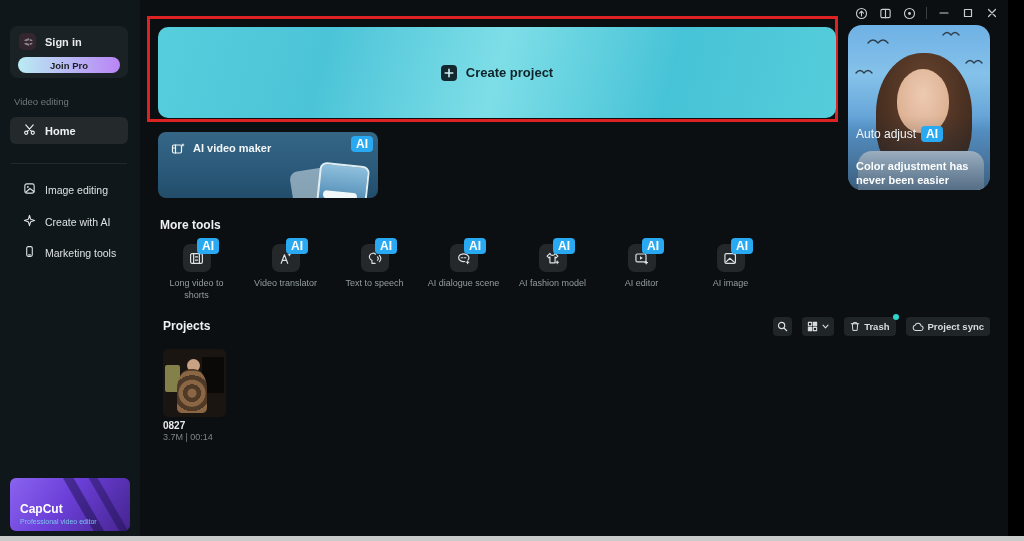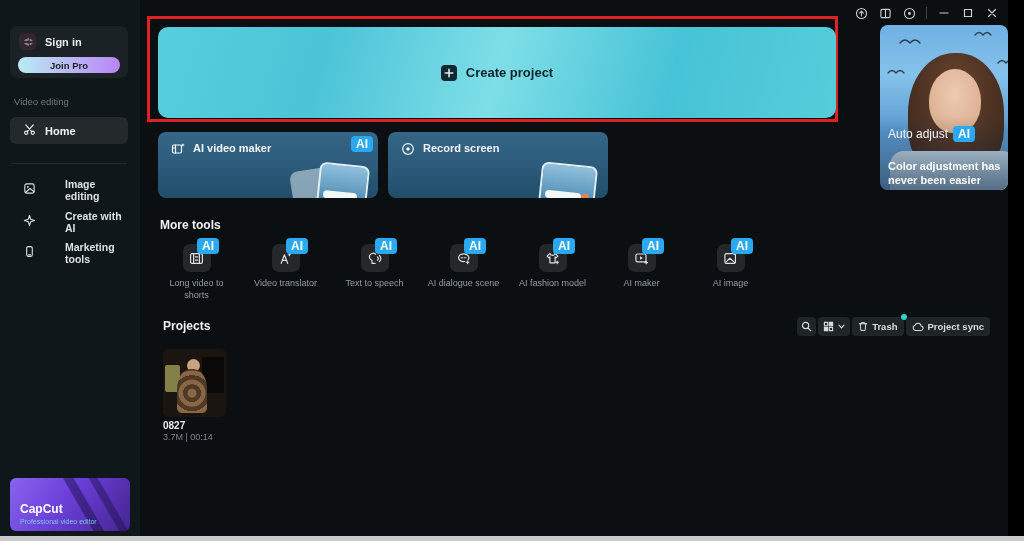--- a/index.html
+++ b/index.html
@@ -26,21 +26,21 @@
   .joinpro-btn { position:absolute; left:8px; top:31px; width:102px; height:16px; border-radius:8px;
                  background:linear-gradient(90deg,#b9ecf2 0%,#b984f6 100%);
                  display:flex; align-items:center; justify-content:center;
                  font-size:9.5px; font-weight:bold; color:#1d2022; }
   .side-section-label { position:absolute; left:14px; top:96px; font-size:9.5px; color:#6d797d; }
   .home-btn { position:absolute; left:10px; top:117px; width:118px; height:27px; background:#24292b; border-radius:6px;
               display:flex; align-items:center; gap:9px; padding-left:13px; }
   .home-btn .lbl { font-size:11px; font-weight:bold; color:#f0f3f4; }
   .side-divider { position:absolute; left:11px; top:163px; width:116px; height:1px; background:#23282b; }
   .side-item { position:absolute; left:10px; width:118px; height:24px; display:flex; align-items:center; gap:9px; padding-left:13px; }
-  .side-item .lbl { font-size:10.5px; font-weight:700; color:#dde1e3;margin-left:20px; }
+  .side-item .lbl { font-size:10.5px; font-weight:400; color:#dde1e3; }
   .footer-banner { position:absolute; left:10px; top:478px; width:120px; height:53px; border-radius:6px; overflow:hidden;
                    background:linear-gradient(125deg,#8a63ef 0%,#6b3fd8 45%,#45248f 100%); }
   .footer-banner .streaks { position:absolute; inset:0;
       background:linear-gradient(60deg,transparent 55%,rgba(20,10,60,.45) 56% 62%,transparent 63% 72%,rgba(20,10,60,.4) 73% 78%,transparent 79%); }
   .footer-brand { position:absolute; left:10px; top:24px; font-size:12px; font-weight:bold; color:#fff; }
   .footer-tagline { position:absolute; left:10px; top:40px; font-size:7px; color:#7cc4ea; }
 
   
   .annotation-rect { position:absolute; left:147px; top:16px; width:691px; height:106px; border:3px solid #dc2222; }
   .create-banner { position:absolute; left:158px; top:27px; width:678px; height:91px; border-radius:10px;
@@ -57,21 +57,21 @@
   .card-badge { position:absolute; right:5px; top:4px; }
   .thumb-back { position:absolute; right:28px; bottom:-14px; width:58px; height:44px; border-radius:8px;
       background:rgba(215,232,238,.55); transform:rotate(-9deg); }
   .thumb-front { position:absolute; right:10px; bottom:-10px; width:50px; height:44px; border-radius:7px;
       background:linear-gradient(180deg,#8fc0dd 0%,#5d96bc 70%,#3f7aa3 100%); transform:rotate(6deg);
       border:2px solid #dfeef3; }
   .thumb-pill { position:absolute; left:4px; bottom:6px; width:34px; height:8px; border-radius:4px; background:#f2f7f8; }
   .thumb-dot { position:absolute; right:4px; bottom:6px; width:8px; height:8px; border-radius:50%; background:#e8834f; }
 
   
-  .promo { position:absolute; left:880px; top:25px; width:128px; height:165px; border-radius:8px; overflow:hidden;
+  .promo { position:absolute; left:848px; top:25px; width:142px; height:165px; border-radius:14px; overflow:hidden;
       background:linear-gradient(180deg,#6fb1e5 0%,#85c2ea 30%,#5b9ad1 65%,#6fa6d6 100%); }
   .promo .hair { position:absolute; left:28px; top:28px; width:96px; height:125px; border-radius:48% 48% 40% 40%;
       background:radial-gradient(ellipse at 50% 35%,#6b4530 0%,#4b3122 60%,#38251a 100%); }
   .promo .face { position:absolute; left:49px; top:44px; width:52px; height:64px; border-radius:50% 50% 46% 46%;
       background:radial-gradient(ellipse at 50% 40%,#edcab2 0%,#ddb193 75%,#c79a7e 100%); }
   .promo .shirt { position:absolute; left:10px; top:126px; width:126px; height:42px; border-radius:14px 14px 0 0;
       background:linear-gradient(180deg,#cde0f0,#a9c8e4); }
   .promo .shade { position:absolute; inset:0; background:linear-gradient(180deg,rgba(0,0,0,0) 55%,rgba(15,35,55,.55) 100%); }
   .promo-birds { position:absolute; left:0; top:0; }
   .promo-text { position:absolute; left:8px; top:101px; }
@@ -83,21 +83,21 @@
   .more-tools-heading { position:absolute; left:160px; top:218px; font-size:12px; font-weight:bold; color:#eef1f2; }
   .tools-row { position:absolute; left:152px; top:238px; display:flex; }
   .tool { width:89px; text-align:center; position:relative; }
   .tool-icon { width:28px; height:28px; margin:6px auto 0; border-radius:7px; background:#24282b;
                display:flex; align-items:center; justify-content:center; }
   .tool-badge { position:absolute; top:0; right:22px; }
   .tool-label { margin-top:6px; font-size:9px; color:#939da1; line-height:1.3; padding:0 4px; }
 
   
   .projects-heading { position:absolute; left:163px; top:319px; font-size:12px; font-weight:bold; color:#eef1f2; }
-  .proj-toolbar { position:absolute; right:18px; top:317px; display:flex; align-items:center; gap:2px; }
+  .proj-toolbar { position:absolute; right:18px; top:317px; display:flex; align-items:center; gap:10px; }
   .pt-btn { height:19px; background:#202528; border-radius:4px; display:flex; align-items:center; gap:4px;
             padding:0 6px; color:#d9dde0; font-size:9.5px; font-weight:600; position:relative; }
   .pt-icononly { width:19px; padding:0; justify-content:center; }
   .notif-dot { position:absolute; right:-3px; top:-3px; width:6px; height:6px; border-radius:50%; background:#2fd5cd; }
 
   .proj-thumb { position:absolute; left:163px; top:349px; width:63px; height:68px; border-radius:5px; overflow:hidden; background:#1b1511; }
   .proj-thumb .win-light { position:absolute; left:2px; top:16px; width:15px; height:27px; background:#a8a45e; opacity:.75; border-radius:2px; }
   .proj-thumb .monitor { position:absolute; right:2px; top:8px; width:22px; height:36px; background:#0b0908; }
   .proj-thumb .person { position:absolute; left:14px; top:20px; width:30px; height:44px; border-radius:45% 45% 12% 12%;
       background:repeating-radial-gradient(circle at 50% 55%, #8a6644 0 4px, #4e3a27 5px 9px); }
@@ -249,35 +249,20 @@
       </span>
       <span class="card-title">AI video maker</span>
     </div>
     <span class="ai-badge card-badge">AI</span>
     <div class="thumb-back"></div>
     <div class="thumb-front">
       <div class="thumb-pill"></div>
     </div>
   </div>
 
-  <div class="feature-card" style="left:388px">
-    <div class="card-head">
-      <span>
-        <svg width="14" height="14" viewBox="0 0 14 14" fill="none" stroke="#f2f5f6" stroke-width="1.2">
-          <circle cx="7" cy="7" r="5.3"></circle>
-            <circle cx="7" cy="7" r="1.8" fill="#f2f5f6" stroke="none"></circle>
-        </svg>
-      </span>
-      <span class="card-title">Record screen</span>
-    </div>
-    <div class="thumb-front" style="right:12px;width:56px">
-      <div class="thumb-pill" style="width:36px"></div>
-      <div class="thumb-dot"></div>
-    </div>
-  </div>
 
   <div class="promo">
     <svg class="promo-birds" width="142" height="60" viewBox="0 0 142 60" fill="none" stroke="#2e3f4e" stroke-width="1.4">
       <path d="M20 18 q5 -6 10 0 q5 -6 10 0"></path>
         <path d="M95 10 q4 -5 8 0 q4 -5 8 0"></path>
       <path d="M118 38 q4 -5 8 0 q4 -5 8 0"></path>
         <path d="M8 48 q4 -5 8 0 q4 -5 8 0"></path>
     </svg>
     <div class="hair"></div>
     <div class="face"></div>
@@ -354,21 +339,21 @@
 
     <div class="tool">
       <div class="tool-icon">
         <svg width="15" height="15" viewBox="0 0 14 14" fill="none" stroke="#dde2e4" stroke-width="1.1">
           <rect x="1.8" y="2.8" width="9.4" height="7.4" rx="1.4"></rect>
             <path d="M5.6 4.9 L8.3 6.5 L5.6 8.1 Z" fill="#dde2e4" stroke="none"></path>
           <path d="M11.4 9.6 v2.4 M10.2 10.8 h2.4"></path>
         </svg>
       </div>
       <span class="ai-badge tool-badge">AI</span>
-      <div class="tool-label">AI maker</div>
+      <div class="tool-label">AI editor</div>
     </div>
 
     <div class="tool">
       <div class="tool-icon">
         <svg width="15" height="15" viewBox="0 0 14 14" fill="none" stroke="#dde2e4" stroke-width="1.1">
           <rect x="1.8" y="2.4" width="9.8" height="9.2" rx="1.4"></rect>
             <path d="M2.6 10.4 L6.4 6.8 L11 10.8"></path>
           <path d="M10.9 1.2 l.45 1.1 1.1.45 -1.1.45 -.45 1.1 -.45 -1.1 -1.1 -.45 1.1 -.45 Z" fill="#dde2e4" stroke="none"></path>
         </svg>
       </div>

